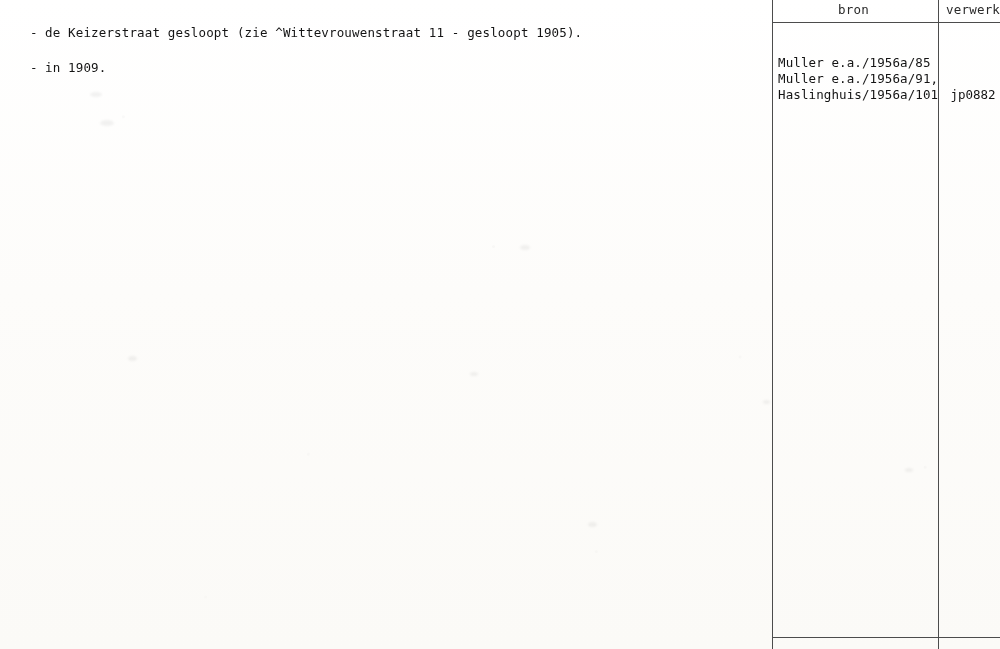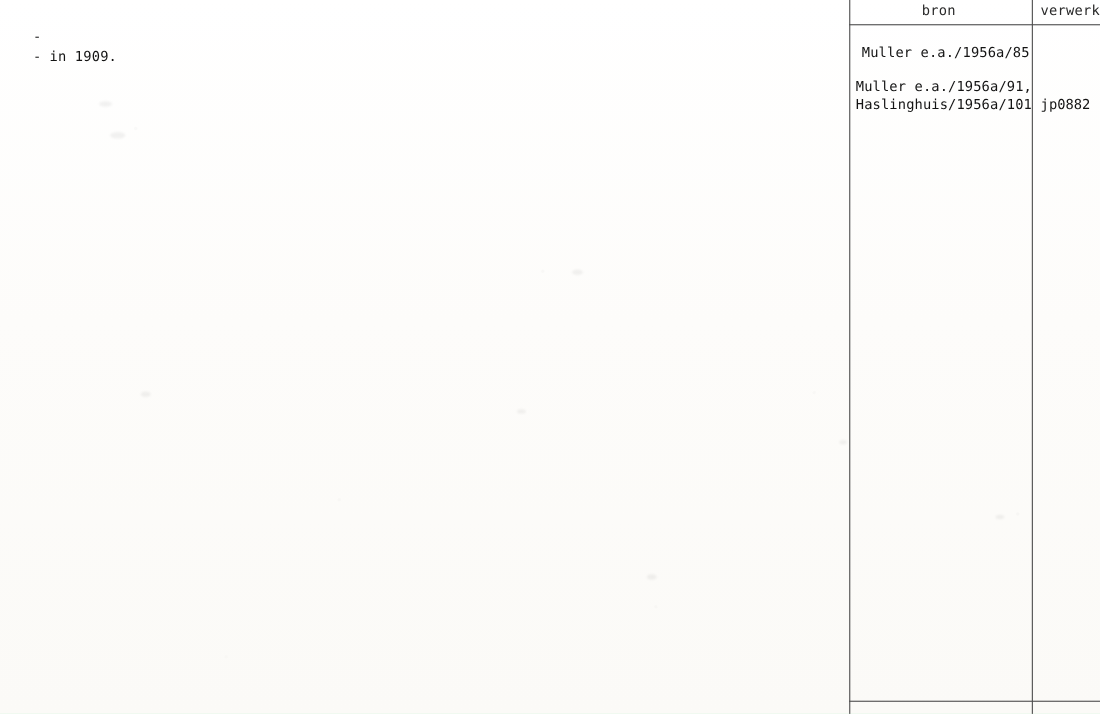--- a/index.html
+++ b/index.html
@@ -115,31 +115,32 @@
   .src-cell {
     position: absolute;
     left: 778px;
     width: 158px;
     font-size: 12.5px;
     line-height: 16px;
     letter-spacing: 0.1px;
     white-space: pre;
     color: #141414;
   }
-  .src-cell.c1 { top: 40px; text-align: right; }
+  .src-cell.c1 { top: 55px; }
   .src-cell.c2 { top: 71px; }
 
   .done-cell {
     position: absolute;
     left: 946px;
     width: 54px;
     font-size: 12.5px;
     line-height: 16px;
     color: #141414;
     white-space: pre;
+    text-align: center;
   }
   .done-cell.d2 { top: 87px; }
 
   
   .smudge {
     position: absolute;
     background: rgba(0,0,0,0.05);
     border-radius: 50%;
     filter: blur(1px);
     pointer-events: none;
@@ -158,20 +159,21 @@
   <div class="hline-bottom"></div>
 
   <div class="col-header bron">bron</div>
   <div class="col-header verwerkt">verwerkt</div>
 
   <div class="entries">
 
     <div class="entry">
       <div class="dash">-</div>
       <div class="lines">
+        <div class="line indent">de Keizerstraat gesloopt (zie ^Wittevrouwenstraat 11 - gesloopt 1905).</div>
       </div>
     </div>
 
     <div class="entry" style="margin-top:18px;">
       <div class="dash">-</div>
       <div class="lines">
         <div class="line indent">in 1909.</div>
       </div>
     </div>
 

